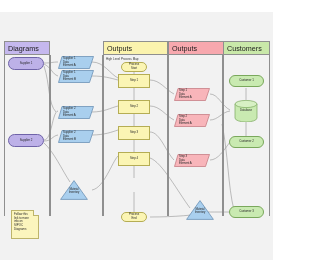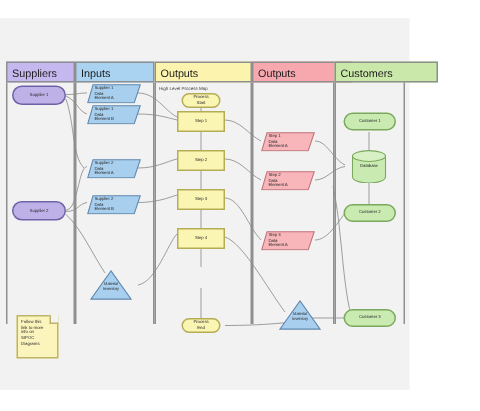--- a/index.html
+++ b/index.html
@@ -94,32 +94,29 @@
   #wires{position:absolute;left:0;top:0;width:273px;height:248px;z-index:3;}
   #wires path{fill:none;stroke:#8b8b8b;stroke-width:0.55;}
 </style>
 </head>
 <body>
 
 <div id="canvas">
   <div id="sheet">
 
     <div class="hdr" style="left:4px;width:46px;background:#c5b8ee;">
-      <span>Suppliers</span>
-    </div>
-    <div class="hdr" style="left:50px;width:53px;background:#aad3f2;">
-      <span>Inputs</span>
+      <span>Diagrams</span>
     </div>
     <div class="hdr" style="left:103px;width:65px;background:#fbf3ae;">
       <span>Outputs</span>
     </div>
     <div class="hdr" style="left:168px;width:67px;background:#f7a8ae;">
       <span>Outputs</span>
     </div>
-    <div class="hdr" style="left:223px;width:69px;background:#c9e8a9;">
+    <div class="hdr" style="left:223px;width:47px;background:#c9e8a9;">
       <span>Customers</span>
     </div>
 
     <div class="colbody" style="left:4px;width:46px;"></div>
     <div class="colbody" style="left:50px;width:53px;"></div>
     <div class="colbody" style="left:103px;width:65px;"></div>
     <div class="colbody" style="left:168px;width:55px;"></div>
     <div class="colbody" style="left:223px;width:47px;"></div>
 
     <svg id="wires" viewBox="0 0 273 248">

